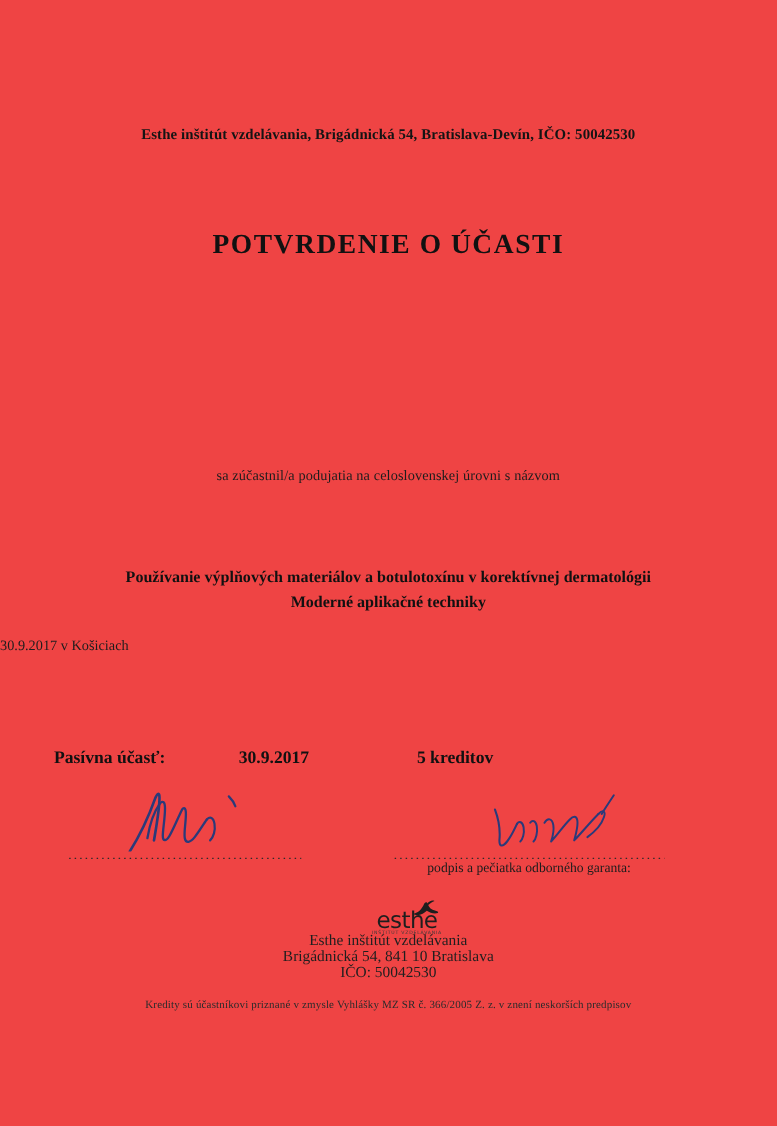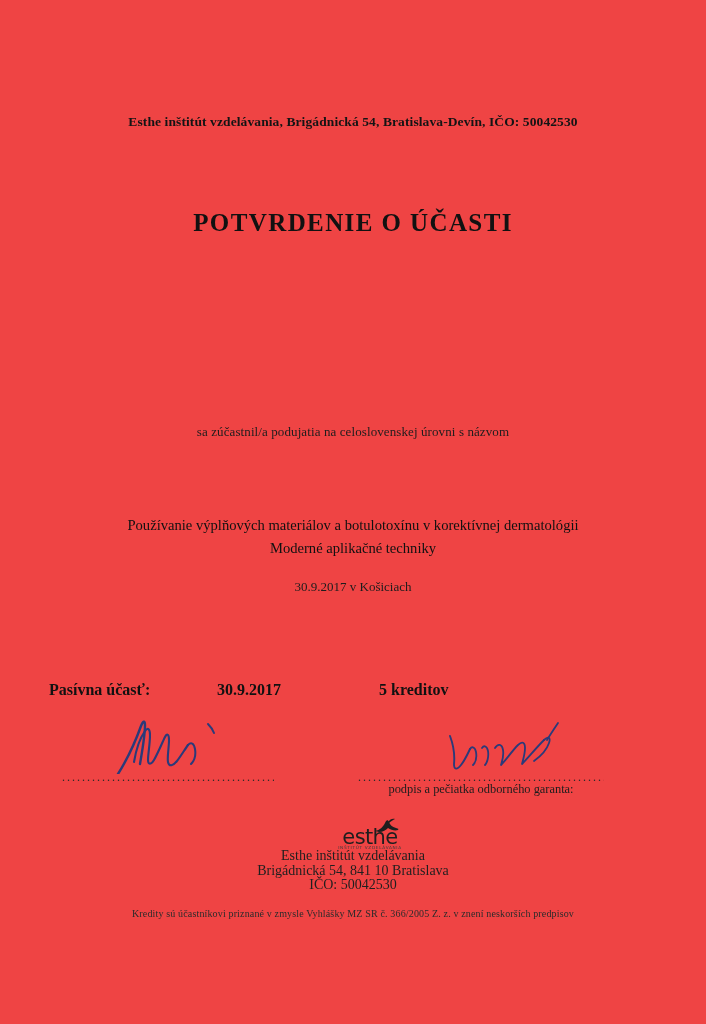--- a/index.html
+++ b/index.html
@@ -76,35 +76,34 @@
   }
 
   
   .event-title {
     position: absolute;
     top: 514px;
     left: 0;
     width: 706px;
     text-align: center;
     font-size: 14.6px;
-    font-weight: normal;
+    font-weight: bold;
     line-height: 23px;
     color: #111111;
   }
   .event-title .line2 {
     display: block;
   }
 
   
   .event-date {
     position: absolute;
     top: 579px;
     left: 0;
     width: 706px;
-    text-align: center;
     font-size: 13px;
     color: #1d1d1d;
   }
 
   
   .credit-row {
     position: absolute;
     top: 681px;
     left: 49px;
     width: 580px;

